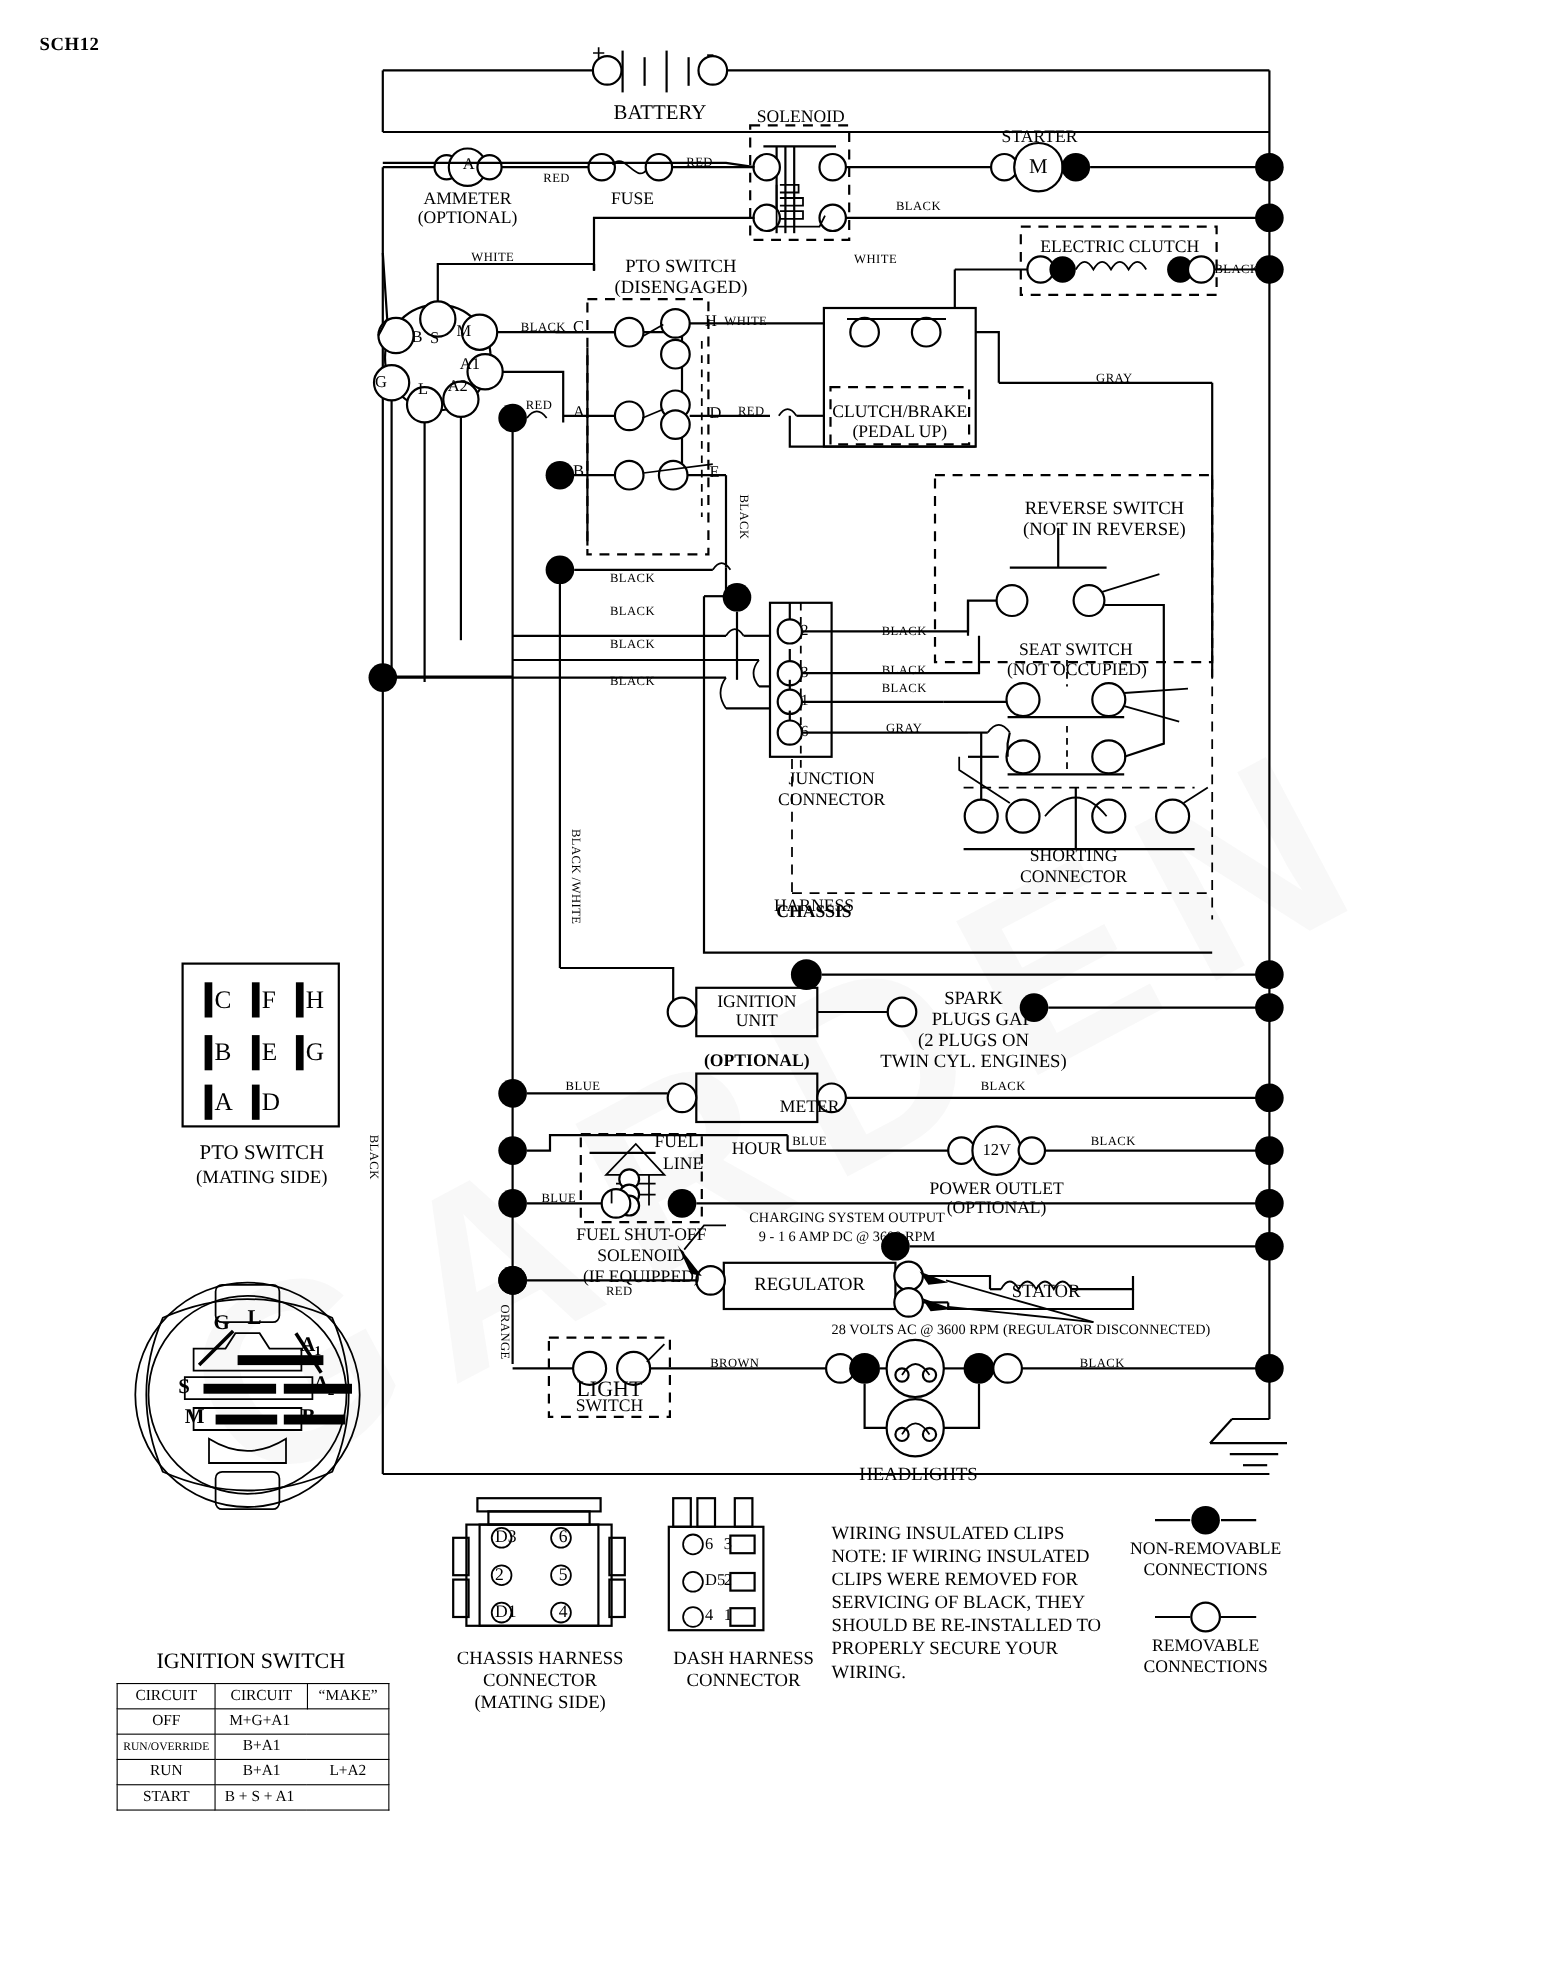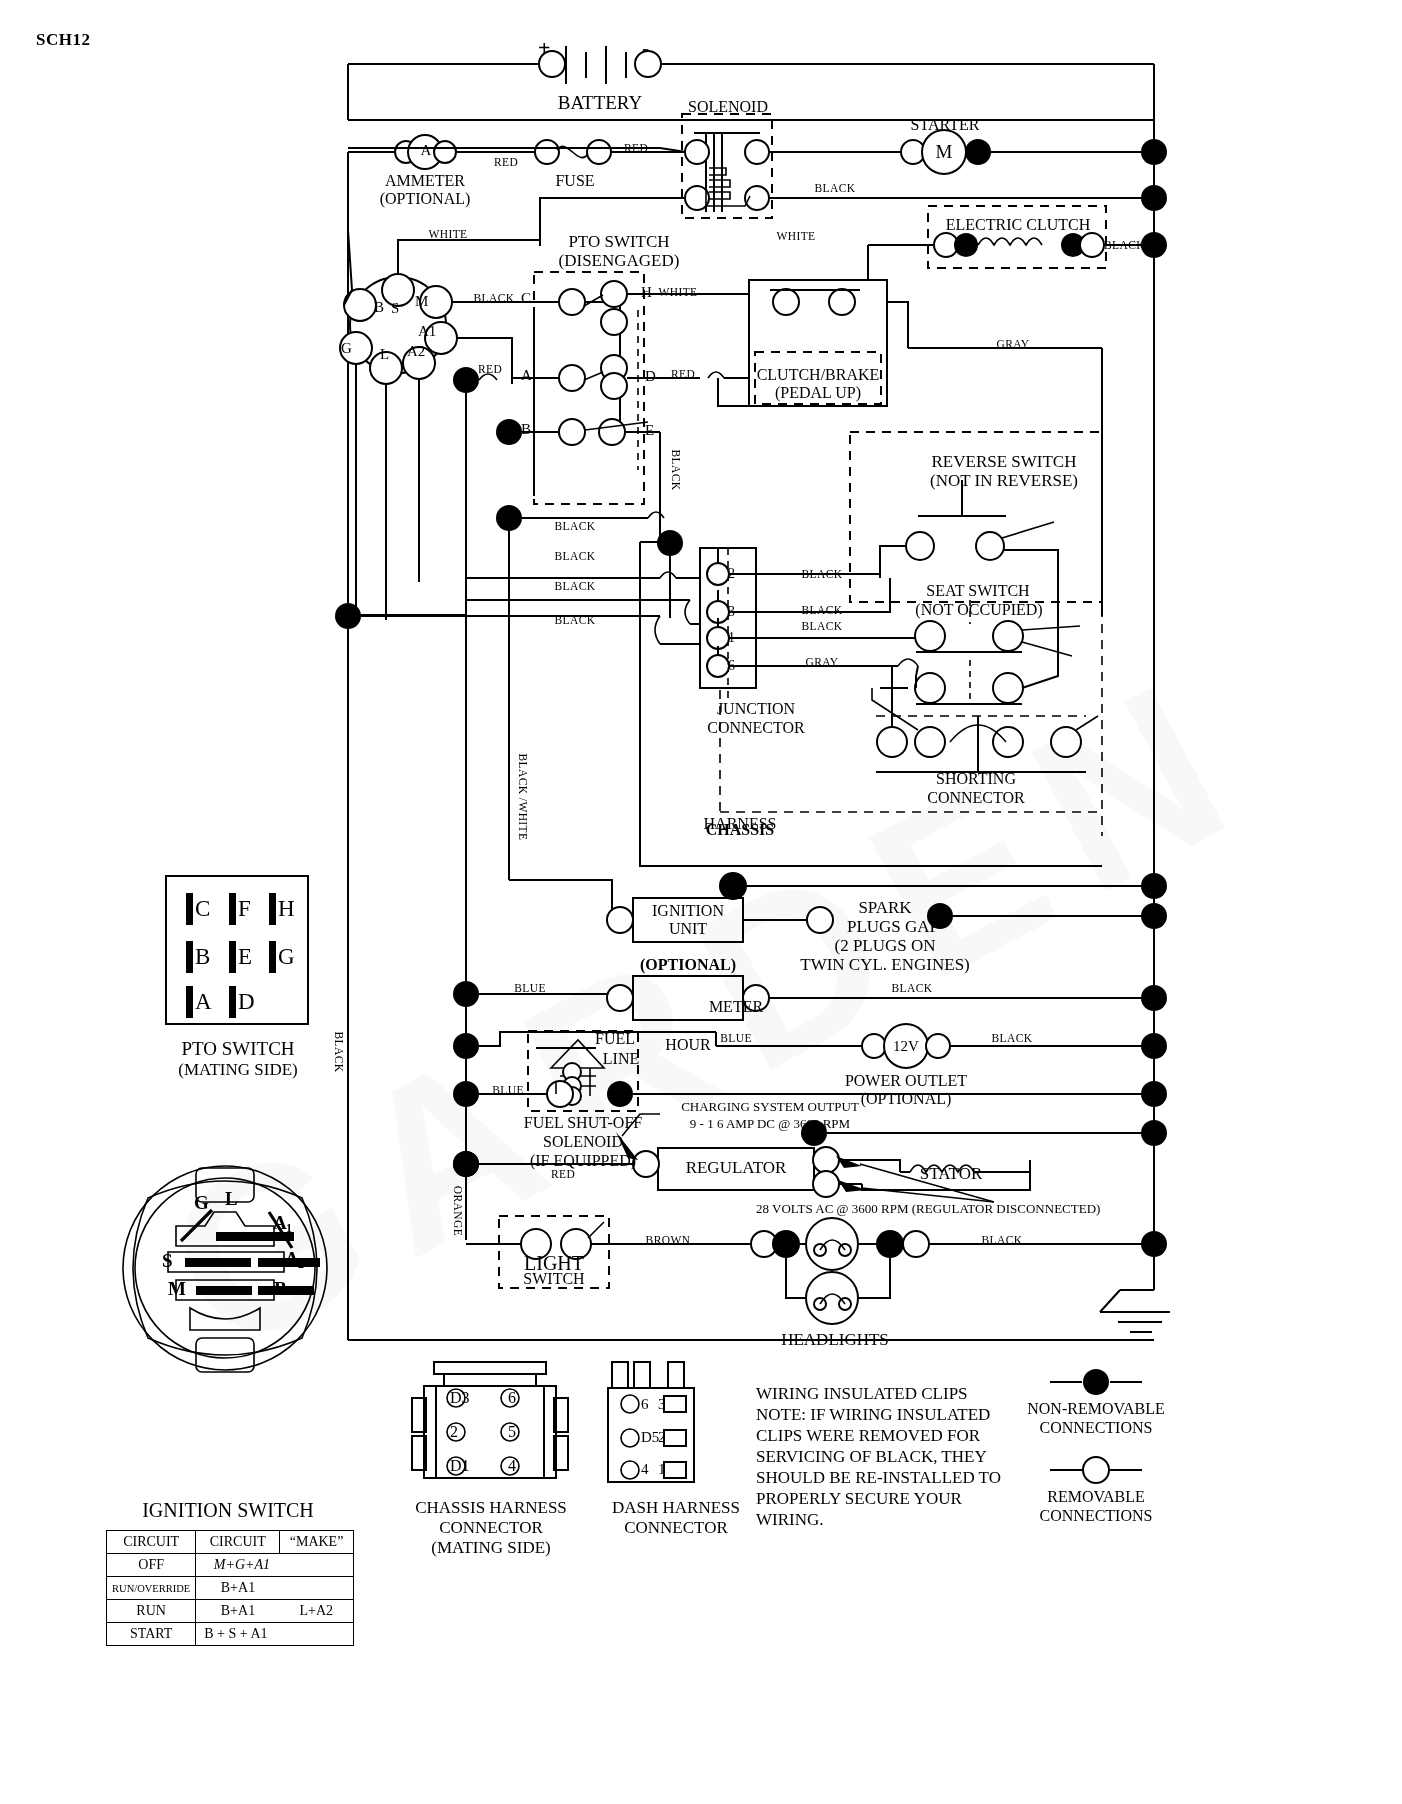--- a/index.html
+++ b/index.html
@@ -591,21 +591,21 @@
 
   <table class="igtbl" style="left:106px;top:1530px;width:248px;">
     <tbody>
         <tr>
       <td style="width:82px;">CIRCUIT</td>
       <td style="width:84px;">CIRCUIT</td>
       <td style="width:74px;border-left:none;">“MAKE”</td>
     </tr>
     <tr>
       <td>OFF</td>
-      <td style="border-right:none;text-align:center;padding-left:12px;font-style:italic;">M+G+A1</td>
+      <td style="border-right:none;text-align:left;padding-left:12px;">M+G+A1</td>
       <td style="border-left:none;"></td>
     </tr>
     <tr>
       <td class="narrow">RUN/OVERRIDE</td>
       <td style="border-right:none;">B+A1</td>
       <td style="border-left:none;"></td>
     </tr>
     <tr>
       <td>RUN</td>
       <td style="border-right:none;">B+A1</td>

